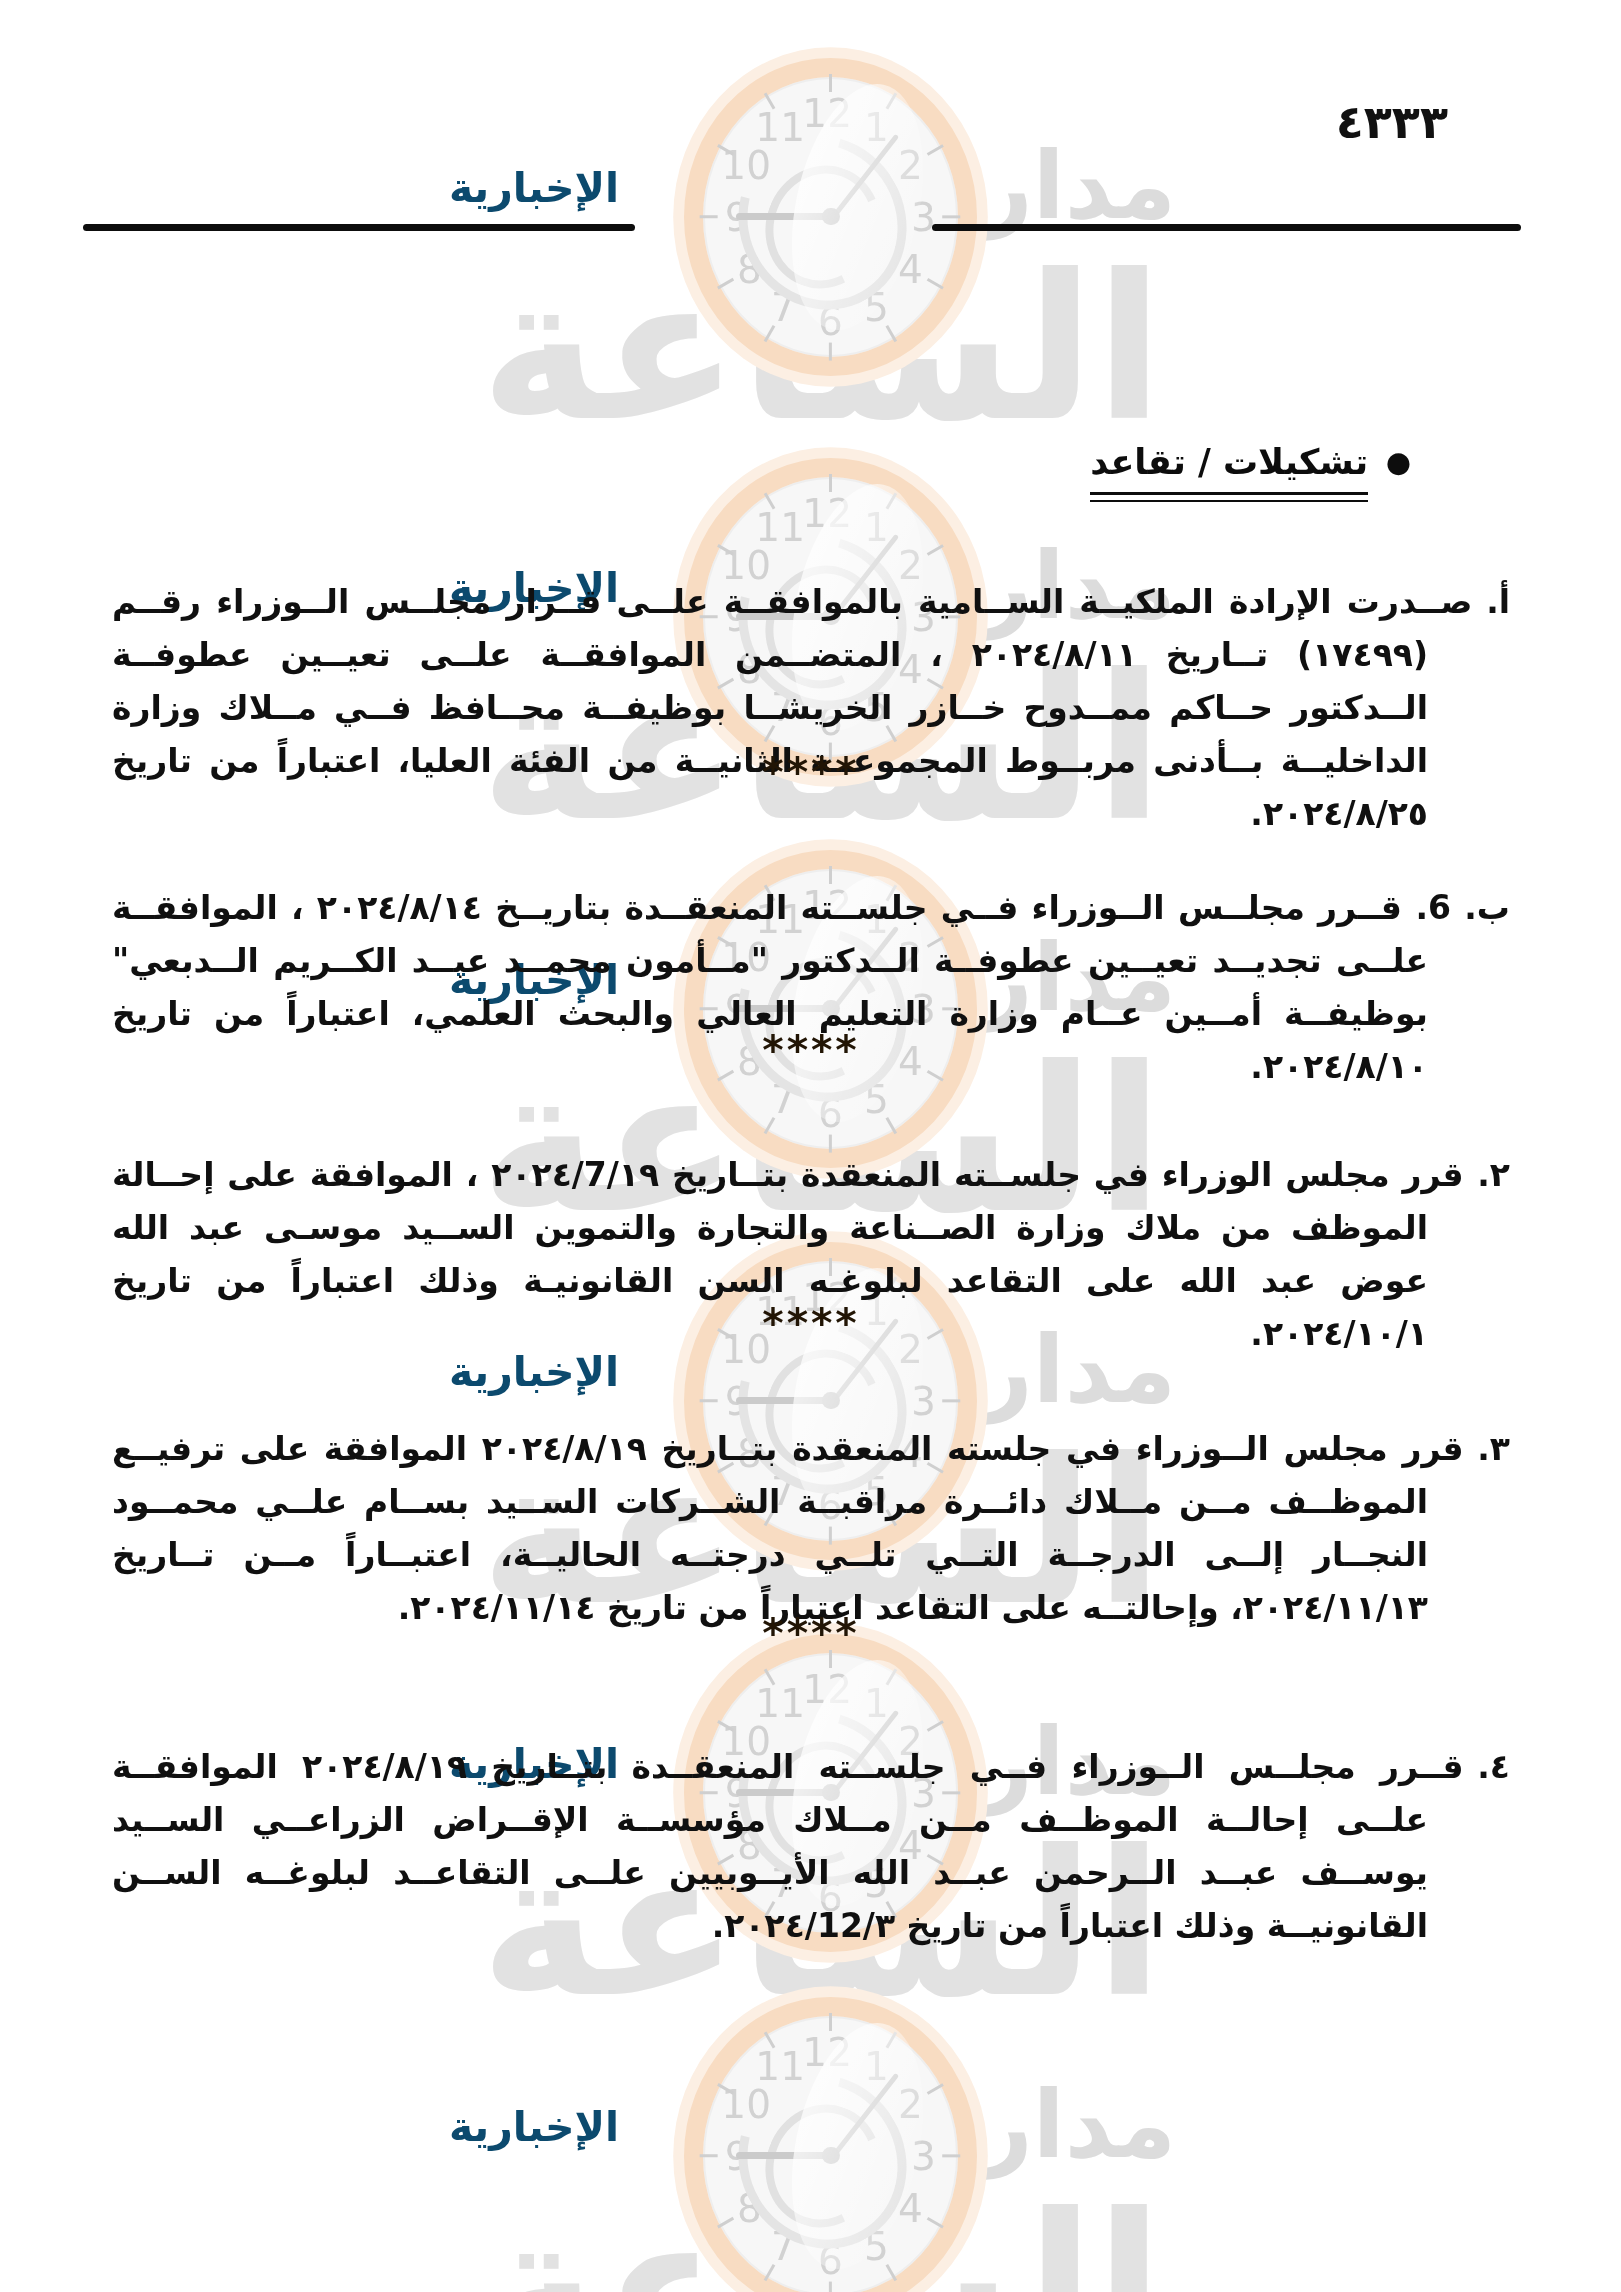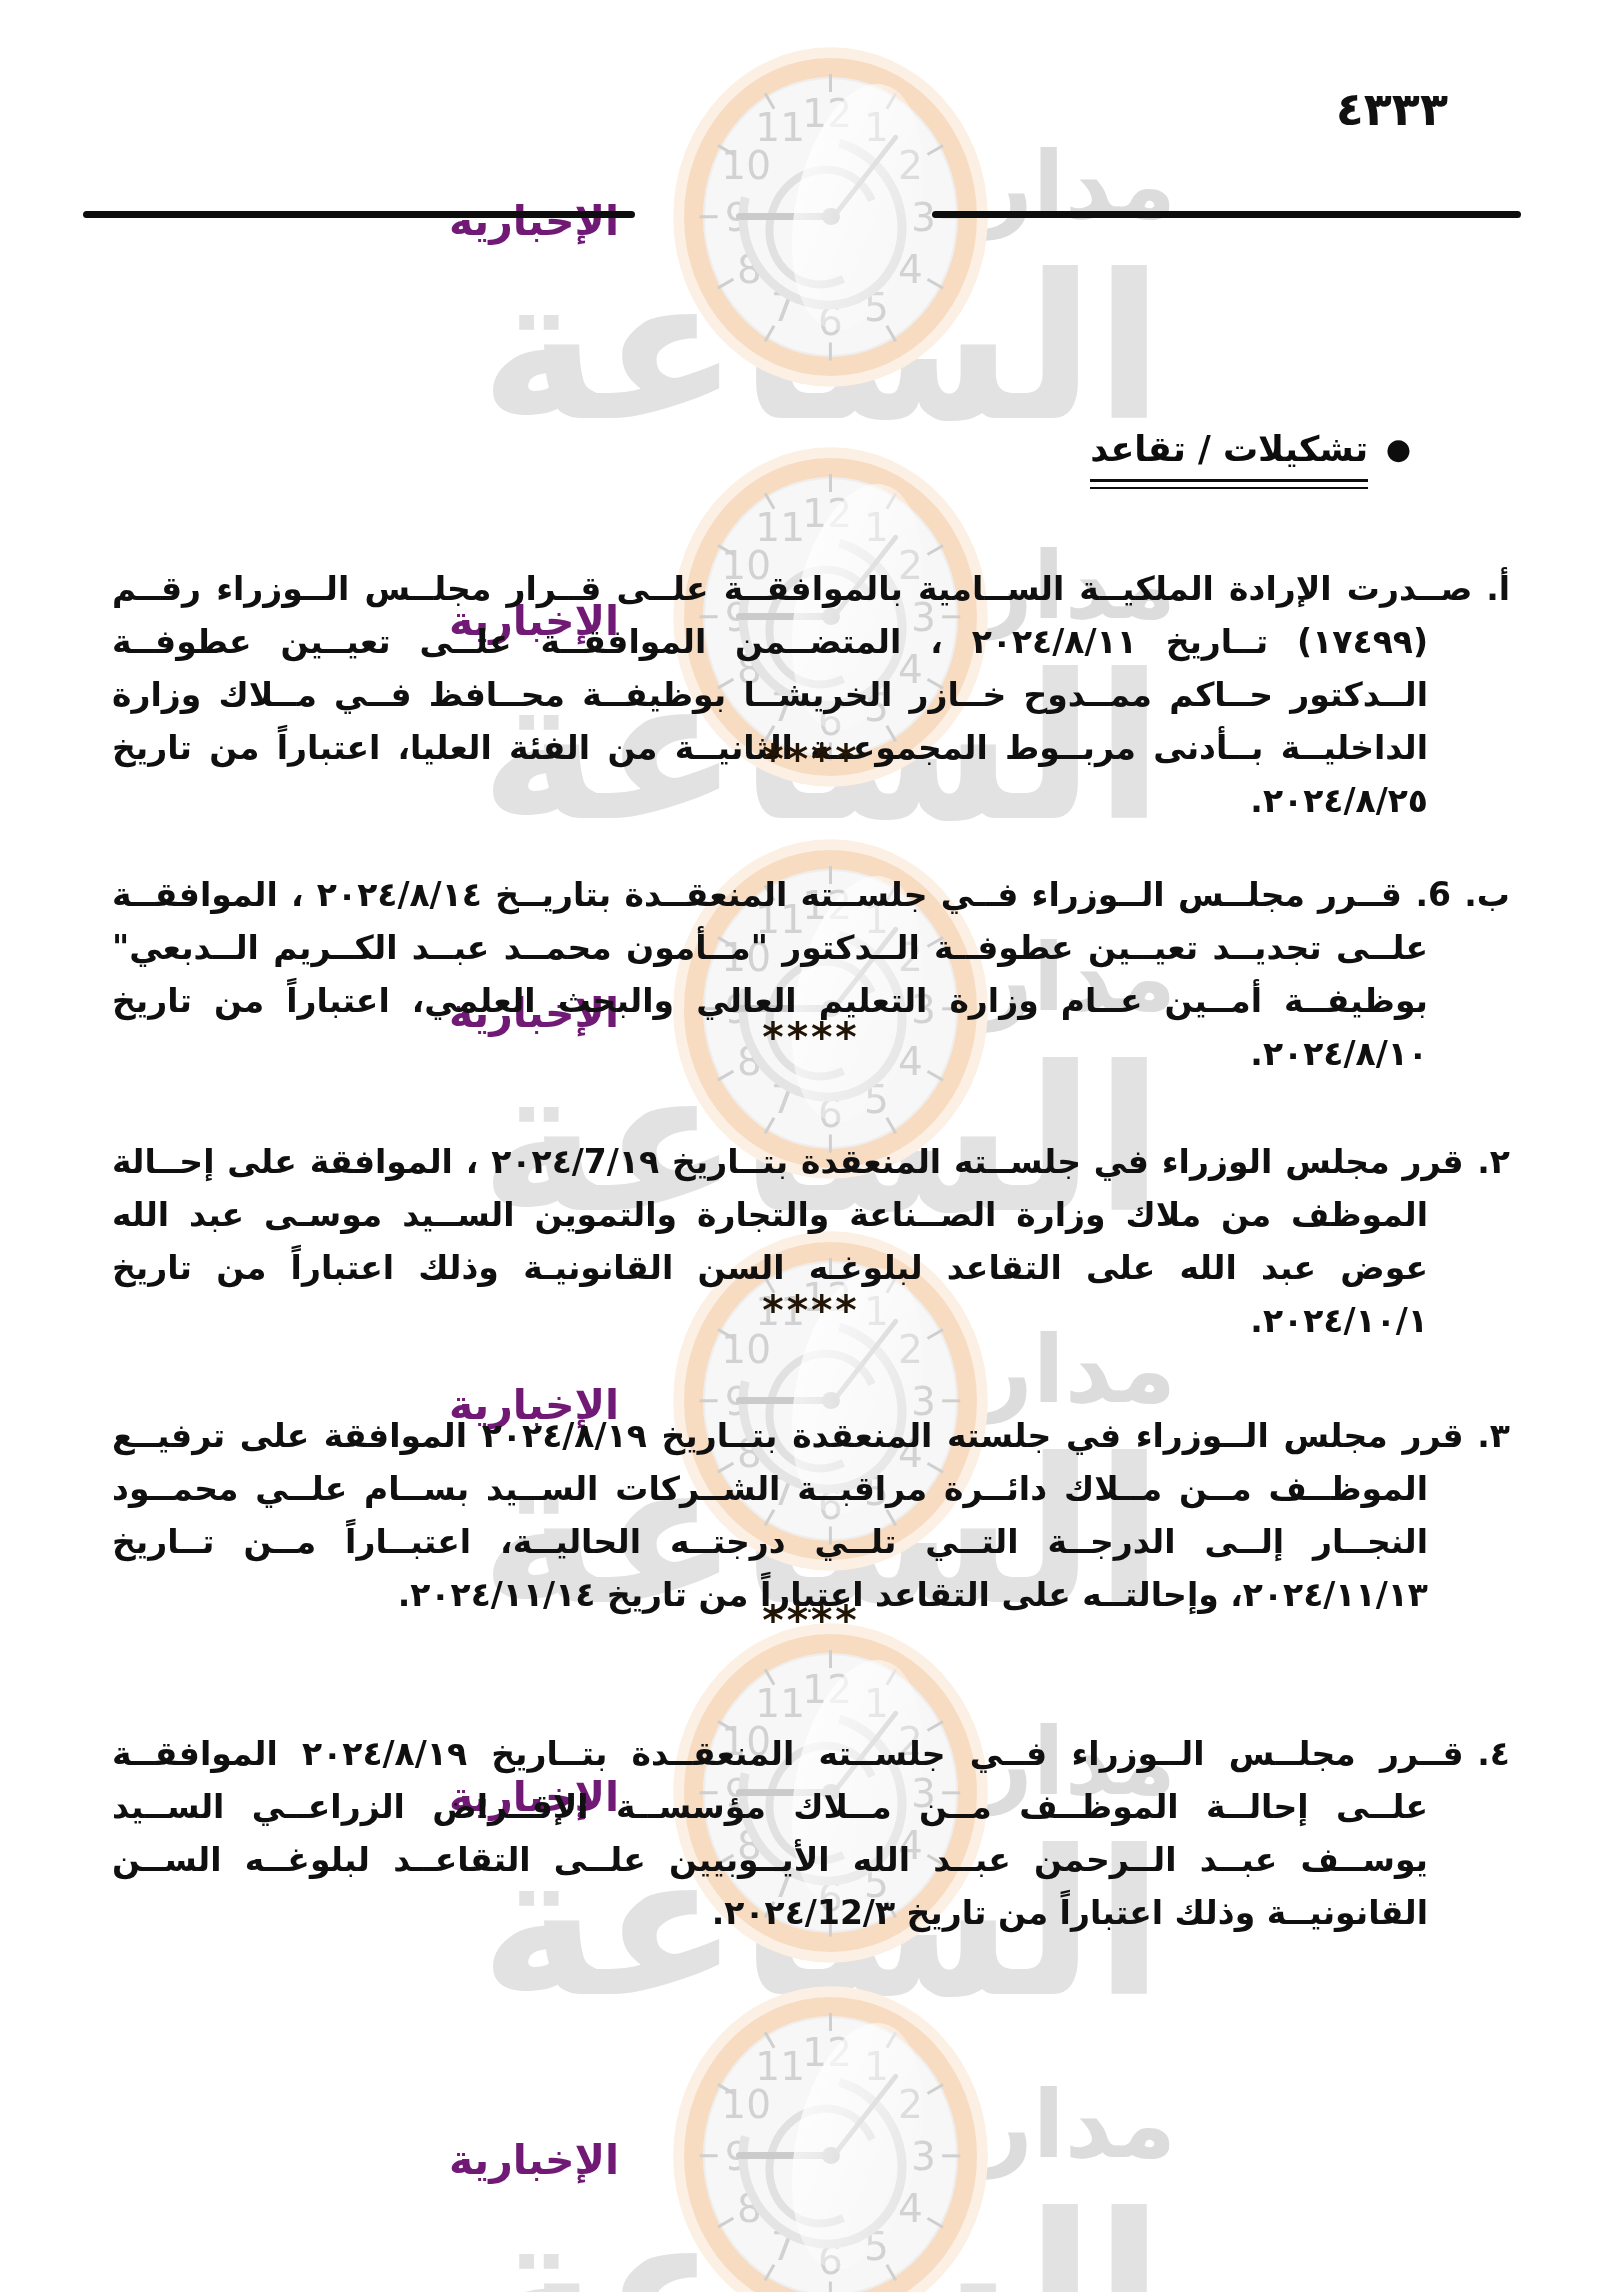--- a/index.html
+++ b/index.html
@@ -42,30 +42,30 @@
     border-radius:50%;transform:rotate(20deg);
   }
   .wm-hand-min{position:absolute;left:33px;top:136px;width:96px;height:6.9px;background:#cbcbcb;border-radius:3.9px;}
   .wm-hand-hr{position:absolute;left:124px;top:35px;width:4.9px;height:110px;background:#cbcbcb;border-radius:2.9px;transform-origin:50% 100%;transform:rotate(38deg);}
   .wm-cap{position:absolute;left:119px;top:131px;width:17.6px;height:17.6px;background:#c6c6c6;border-radius:50%;}
   .wm-madar{
     position:absolute;right:0;top:86px;
     font-size:93px;font-weight:bold;color:#dcdcdc;line-height:98px;
   }
   .wm-akhbar{
-    position:absolute;left:116px;top:147px;
-    font-size:41px;font-weight:bold;color:#701a75;line-height:47px;
+    position:absolute;left:116px;top:114px;
+    font-size:41px;font-weight:bold;color:#0c4a6e;line-height:47px;
   }
   .wm-big{
     position:absolute;left:147px;top:194px;
     font-size:201px;font-weight:bold;color:#e2e2e2;line-height:206px;
     letter-spacing:5.9px;
   }
   
-  .content{position:absolute;inset:0;z-index:2;}
+  .content{position:absolute;inset:0;z-index:2;margin-top:13px;}
   #page-number{
     position:absolute;top:82px;right:173px;
     font-size:46px;font-weight:bold;color:#111;letter-spacing:5.9px;
   }
   .rule{position:absolute;top:211px;height:6.9px;background:#0d0d0d;border-radius:3.9px;}
   #rule-left{left:83px;width:552px;}
   #rule-right{left:932px;width:589px;}
   #gazette-oval{
     position:absolute;left:628px;top:146px;width:300px;height:134px;
     border:7.8px solid #0d0d0d;border-radius:50%;

